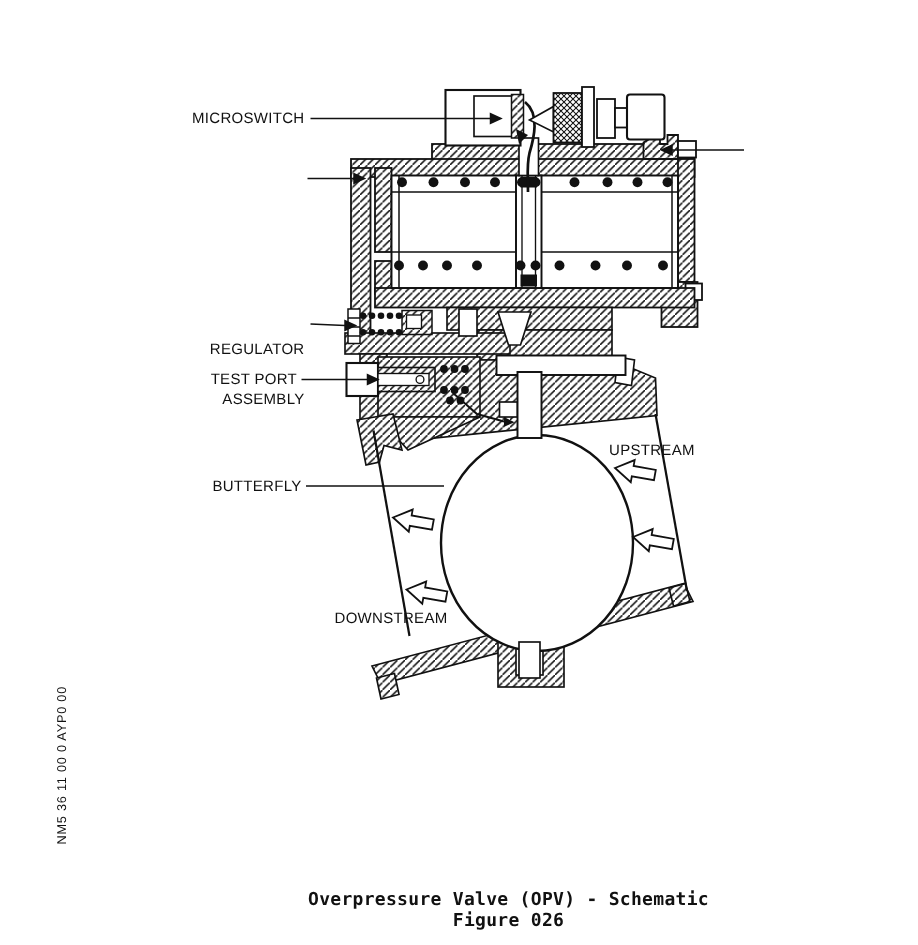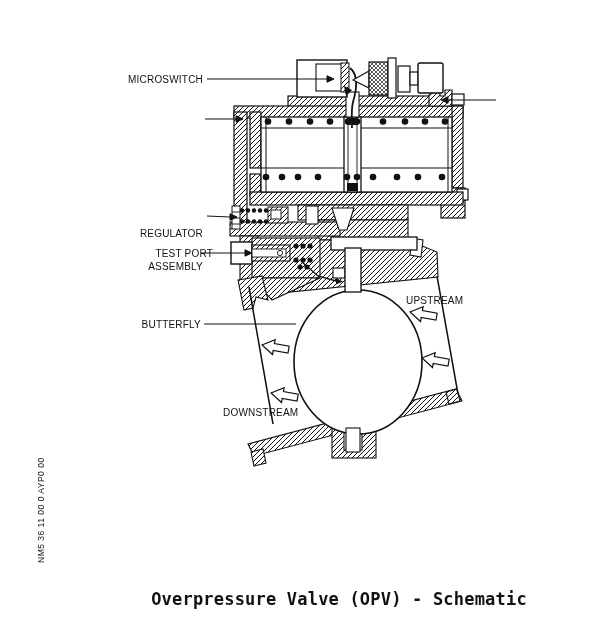--- a/index.html
+++ b/index.html
@@ -3,21 +3,21 @@
 <meta charset="utf-8">
 <style>
   html,body{margin:0;padding:0;background:#fff;}
   .stage{position:relative;width:612px;height:630px;background:#fff;overflow:hidden;
          font-family:"Liberation Sans",sans-serif;}
   .stage svg{position:absolute;left:0;top:0;}
   .lbl{position:absolute;font-size:10px;line-height:11px;letter-spacing:.2px;
        color:#111;white-space:pre;}
   .ra{text-align:right;}
   .caption{position:absolute;font-family:"DejaVu Sans Mono",monospace;font-weight:bold;
-       font-size:17px;line-height:13.5px;letter-spacing:.2px;text-align:center;color:#111;}
+       font-size:12px;line-height:13.5px;letter-spacing:.2px;text-align:center;color:#111;}
   .sidecode{position:absolute;font-size:8.5px;letter-spacing:.5px;color:#111;
        transform:rotate(-90deg);transform-origin:0 0;white-space:pre;}
 </style>
 </head>
 <body>
 
 <div class="stage">
 
 <svg width="612" height="630" viewBox="0 0 612 630">
   <defs>
@@ -189,28 +189,29 @@
 
 <div class="lbl ra" style="left:118px;top:74px;width:85px">MICROSWITCH</div>
 
 
 
 <div class="lbl ra" style="left:118px;top:206px;width:85px">
   <div>REGULATOR</div>
   <div>ASSEMBLY</div>
 </div>
 
-<div class="lbl ra" style="left:133px;top:248px;width:80px">TEST PORT</div>
+<div class="lbl ra" style="left:118px;top:248px;width:80px">TEST PORT</div>
 
 
 <div class="lbl" style="left:406px;top:295px">UPSTREAM</div>
 
 <div class="lbl ra" style="left:118px;top:319px;width:83px">BUTTERFLY</div>
 
 <div class="lbl" style="left:223px;top:407px">DOWNSTREAM</div>
 
 <div class="caption" style="left:103px;top:593px;width:472px">
   <div>Overpressure Valve (OPV) - Schematic</div>
+  <div>Figure 026</div>
 </div>
 
 <div class="sidecode" style="left:36px;top:563px">NM5 36 11 00 0 AYP0 00</div>
 
 </div>
 
 </body></html>

